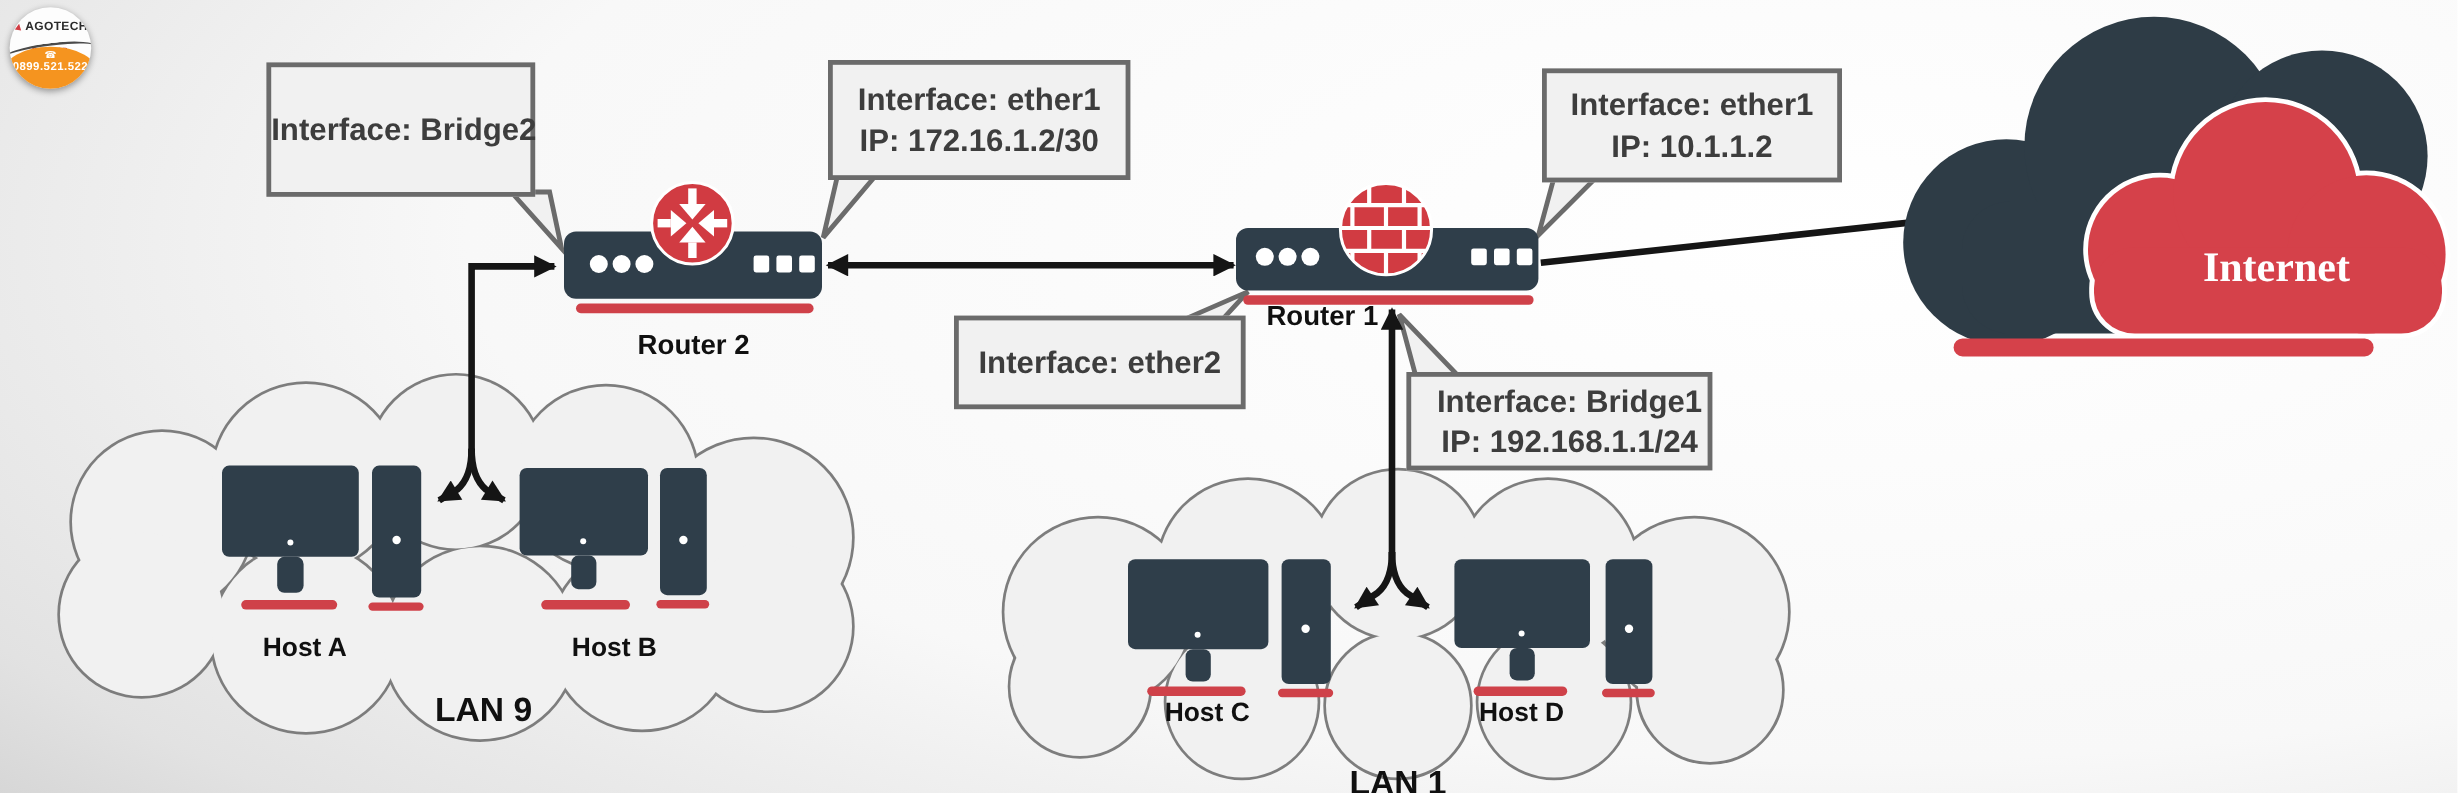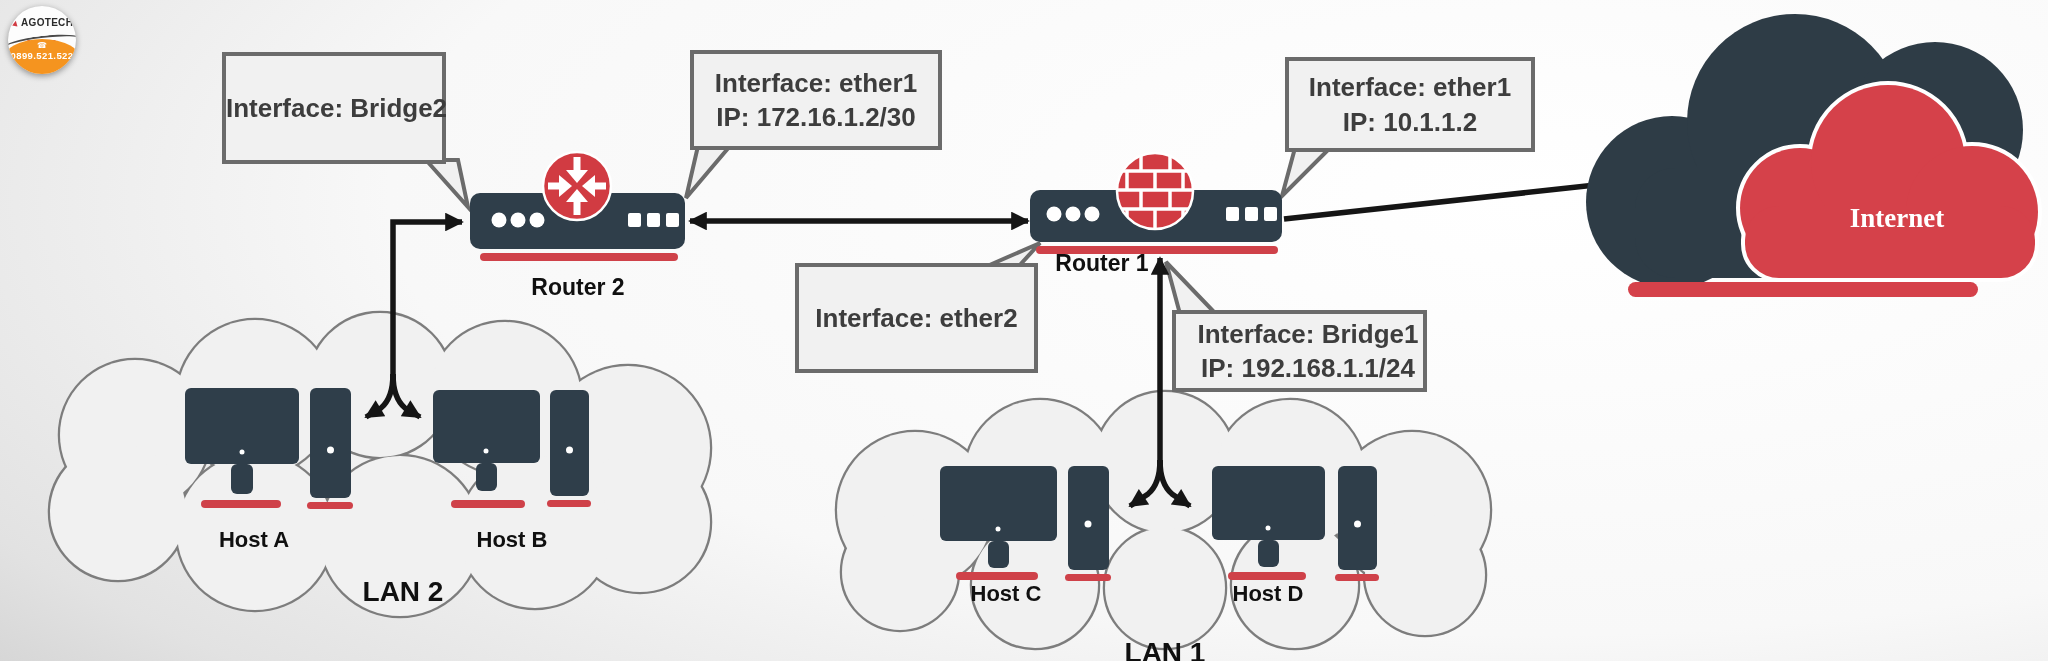--- a/index.html
+++ b/index.html
@@ -13,21 +13,21 @@
     position:absolute;background:#f1f1f1;border:4px solid #6b6b6b;
     display:flex;flex-direction:column;justify-content:center;
     text-align:center;font-weight:bold;color:#3d3d3d;
     font-size:26px;line-height:1.32;box-sizing:border-box;white-space:nowrap;
   }
   .dlabel{position:absolute;font-weight:bold;color:#101010;text-align:center;}
   .lan-label{font-size:28px;}
   .host-label{font-size:22px;}
   .router-label{font-size:23px;}
   .inet-label{
-    position:absolute;color:#ffffff;font-weight:bold;font-size:27px;text-align:center;
+    position:absolute;color:#ffffff;font-weight:bold;font-size:35px;text-align:center;
     font-family:"Liberation Serif","DejaVu Serif",serif;
   }
   
   .logo{position:absolute;left:8px;top:6px;width:68px;height:68px;border-radius:50%;
     background:#fdfdfd;box-shadow:0 2px 6px rgba(0,0,0,.4);overflow:hidden;}
   .logo-top{height:22px;padding-top:11px;text-align:center;font-size:10px;font-weight:bold;
     color:#2b2b2b;letter-spacing:.3px;}
   .logo-mark{color:#d13b42;font-size:9px;margin-right:1px;display:inline-block;transform:rotate(10deg);}
   .logo-group{text-align:center;color:#cf2e31;font-size:6.5px;font-weight:bold;letter-spacing:1.5px;}
   .logo-swoosh{position:absolute;left:-6px;top:30px;width:80px;height:14px;
@@ -220,35 +220,35 @@
   <div>Interface: Bridge2</div>
 </div>
 <div class="callout" style="left:690px;top:50px;width:252px;height:100px;">
   <div>Interface: ether1</div>
   <div>IP: 172.16.1.2/30</div>
 </div>
 <div class="callout" style="left:1285px;top:57px;width:250px;height:95px;">
   <div>Interface: ether1</div>
   <div>IP: 10.1.1.2</div>
 </div>
-<div class="callout" style="left:795px;top:263px;width:243px;height:110px;">
+<div class="callout" style="left:795px;top:263px;width:243px;height:78px;">
   <div>Interface: ether2</div>
 </div>
 <div class="callout" style="left:1172px;top:310px;width:255px;height:82px;padding-left:17px;">
   <div>Interface: Bridge1</div>
   <div>IP: 192.168.1.1/24</div>
 </div>
 
 <div class="dlabel router-label" style="left:478px;top:254px;width:200px;margin-top:20px;">Router 2</div>
 <div class="dlabel router-label" style="left:1002px;top:250px;width:200px;">Router 1</div>
 <div class="dlabel host-label" style="left:194px;top:527px;width:120px;">Host A</div>
 <div class="dlabel host-label" style="left:452px;top:527px;width:120px;">Host B</div>
 <div class="dlabel host-label" style="left:946px;top:581px;width:120px;">Host C</div>
 <div class="dlabel host-label" style="left:1208px;top:581px;width:120px;">Host D</div>
-<div class="dlabel lan-label" style="left:333px;top:576px;width:140px;">LAN 2</div>
+<div class="dlabel lan-label" style="left:333px;top:576px;width:140px;">LAN 9</div>
 <div class="dlabel lan-label" style="left:1095px;top:637px;width:140px;">LAN 1</div>
 <div class="inet-label" style="left:1797px;top:203px;width:200px;">Internet</div>
 
 <div class="logo">
   <div class="logo-top">
     <span class="logo-mark">▲</span><span>AGOTECH</span>
   </div>
   <div class="logo-group">GROUP</div>
   <div class="logo-swoosh"></div>
   <div class="logo-orange">

